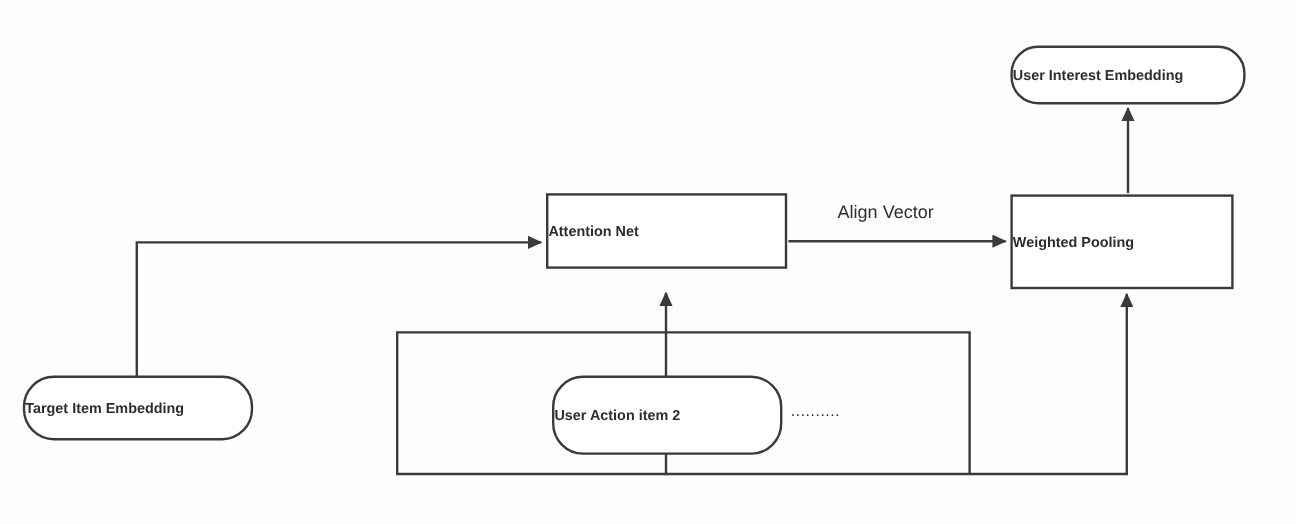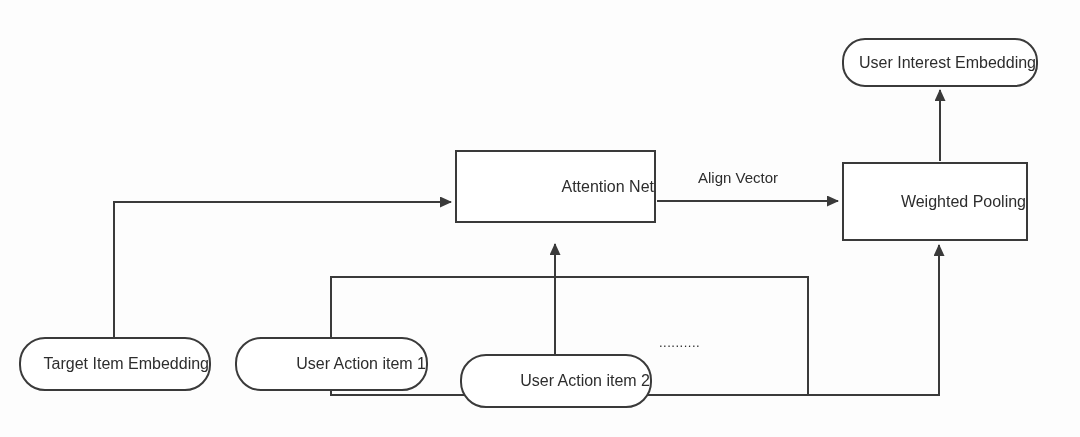--- a/index.html
+++ b/index.html
@@ -18,27 +18,28 @@
     position: absolute;
     left: 0; top: 0;
   }
   .node {
     position: absolute;
     box-sizing: border-box;
     background: #ffffff;
     border: 2px solid #3a3a3a;
     display: flex;
     align-items: center;
-    justify-content: flex-end;
-    font-size: 16px;
+    justify-content: flex-start;
+    font-size: 12px;
     color: #2d2d2d;
     text-align: center;
     white-space: nowrap;
+    font-weight: bold;
   }
-  .rounded { border-radius: 26px; margin-top: 24px; }
+  .rounded { border-radius: 26px; }
   .rounded-sm { border-radius: 23px; }
   .edge-label {
     position: absolute;
     font-size: 15px;
     color: #2d2d2d;
     text-align: left;
     white-space: nowrap;
   }
   .dots {
     position: absolute;
@@ -67,37 +68,34 @@
       <path d="M331 340 V395 H939 V245" marker-end="url(#arrow)"></path>
       <path d="M808 340 V395"></path>
       <path d="M940 161 V90" marker-end="url(#arrow)"></path>
     </g>
   </svg>
 
   <div class="node rounded-sm" style="left:842px; top:38px; width:196px; height:49px;">
     <span>User Interest Embedding</span>
   </div>
 
-  <div class="node" style="left:455px; top:150px; width:201px; height:73px;">
+  <div class="node" style="left:455px; top:161px; width:201px; height:63px;">
     <span>Attention Net</span>
   </div>
 
   <div class="node" style="left:842px; top:162px; width:186px; height:79px;">
     <span>Weighted Pooling</span>
   </div>
 
   <div class="node rounded" style="left:19px; top:313px; width:192px; height:54px;">
     <span>Target Item Embedding</span>
   </div>
 
-  <div class="node rounded" style="left:235px; top:313px; width:193px; height:54px;">
-    <span>User Action item 1</span>
-  </div>
 
-  <div class="node rounded" style="left:460px; top:330px; width:192px; height:54px;">
+  <div class="node rounded" style="left:460px; top:313px; width:192px; height:66px;">
     <span>User Action item 2</span>
   </div>
 
 
   <div class="edge-label" style="left:698px; top:169px; width:100px;">Align Vector</div>
 
   <div class="dots" style="left:659px; top:335px;">..........</div>
 
 </div>
 

